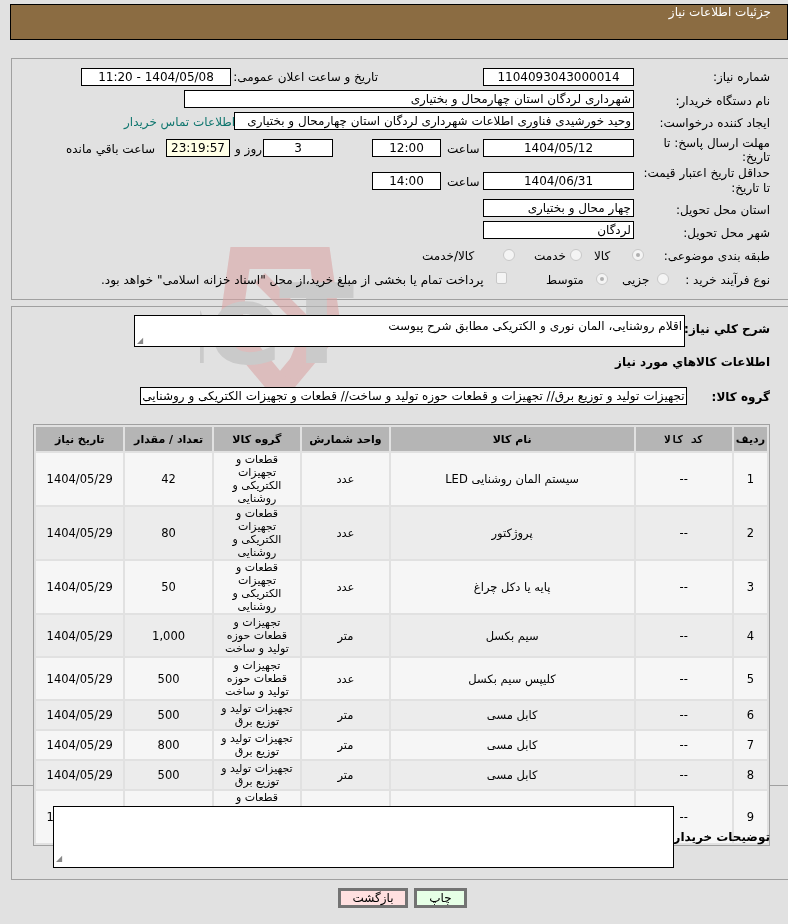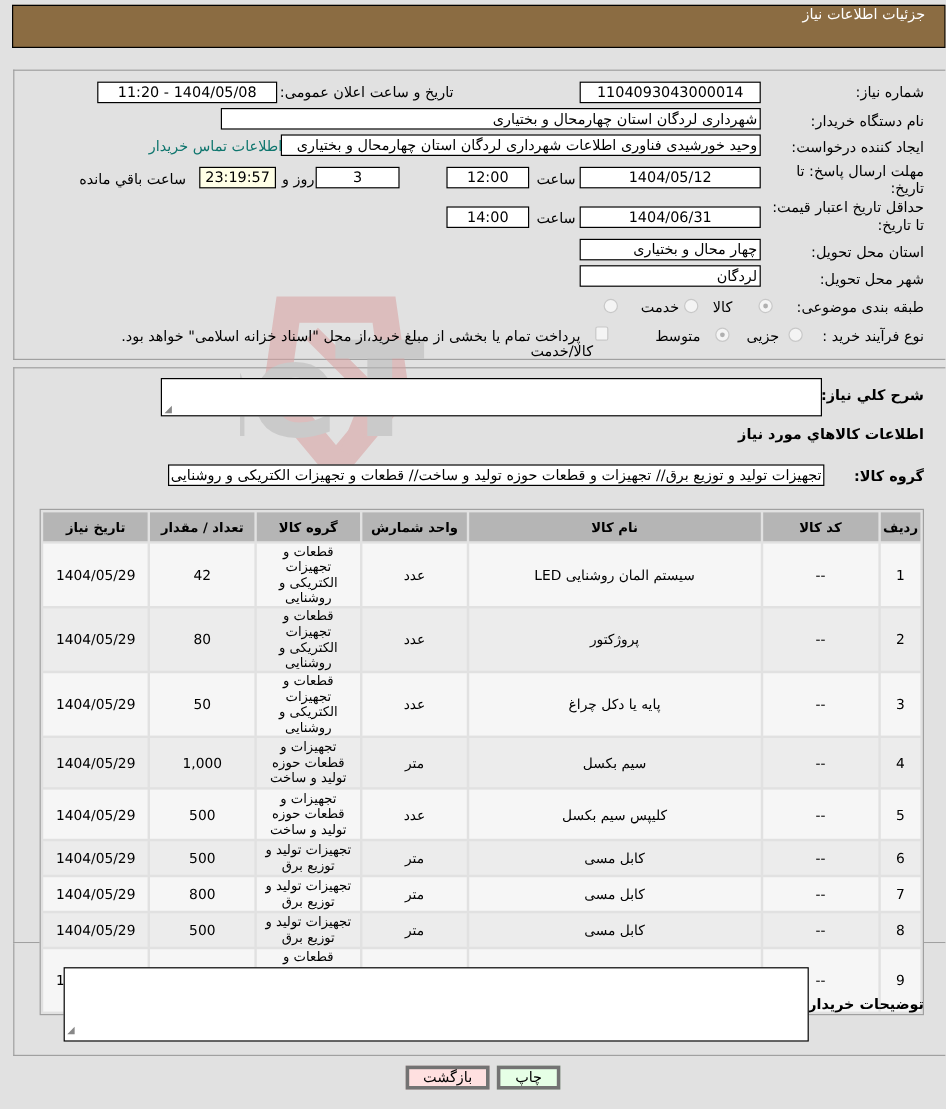--- a/index.html
+++ b/index.html
@@ -139,45 +139,46 @@
 
 <span class="abs lbl" style="right:18px; top:226px;">شهر محل تحویل:</span>
 <div class="box right" style="left:483px; top:221px; width:151px; height:18px;">لردگان</div>
 
 <span class="abs lbl" style="right:18px; top:249px;">طبقه بندی موضوعی:</span>
 <div class="radio checked" style="left:632px; top:249px;"></div>
 <span class="abs lbl" style="left:594px; top:249px;">کالا</span>
 <div class="radio" style="left:570px; top:249px;"></div>
 <span class="abs lbl" style="left:534px; top:249px;">خدمت</span>
 <div class="radio" style="left:503px; top:249px;"></div>
-<span class="abs lbl" style="left:442px; top:249px;margin-top:37px;">کالا/خدمت</span>
+<span class="abs lbl" style="left:422px; top:249px;">کالا/خدمت</span>
 
 <span class="abs lbl" style="right:18px; top:273px;">نوع فرآیند خرید :</span>
 <div class="radio" style="left:657px; top:273px;"></div>
 <span class="abs lbl" style="left:622px; top:273px;">جزیی</span>
 <div class="radio checked" style="left:596px; top:273px;"></div>
 <span class="abs lbl" style="left:546px; top:273px;">متوسط</span>
 <div class="checkbox" style="left:496px; top:272px;"></div>
 <span class="abs lbl" style="left:101px; top:273px;">پرداخت تمام یا بخشی از مبلغ خرید،از محل "اسناد خزانه اسلامی" خواهد بود.</span>
 
 <span class="abs lbl bold" style="right:18px; top:322px;">شرح کلي نیاز:</span>
 <div class="box right" style="left:134px; top:315px; width:551px; height:32px; align-items:flex-start; padding-top:3px;">
+  <span>اقلام روشنایی، المان نوری و الکتریکی مطابق شرح پیوست</span>
   <span class="resize-grip">◢</span>
 </div>
 
 <span class="abs lbl bold" style="right:18px; top:355px;">اطلاعات کالاهاي مورد نیاز</span>
 
 <span class="abs lbl bold" style="right:18px; top:390px;">گروه کالا:</span>
 <div class="box" style="left:140px; top:387px; width:547px; height:18px;">تجهیزات تولید و توزیع برق// تجهیزات و قطعات حوزه تولید و ساخت// قطعات و تجهیزات الکتریکی و روشنایی</div>
 
 <table class="items">
   <thead>
     <tr>
       <th style="width:24px;">ردیف</th>
-      <th style="width:99px;">کد کالا</th>
+      <th style="width:99px;font-family:Liberation Mono, monospace;">کد کالا</th>
       <th style="width:250px;">نام کالا</th>
       <th style="width:88px;">واحد شمارش</th>
       <th style="width:88px;">گروه کالا</th>
       <th style="width:88px;">تعداد / مقدار</th>
       <th style="width:88px;">تاریخ نیاز</th>
     </tr>
   </thead>
   <tbody>
     <tr style="height:41px;">
       <td>1</td>

